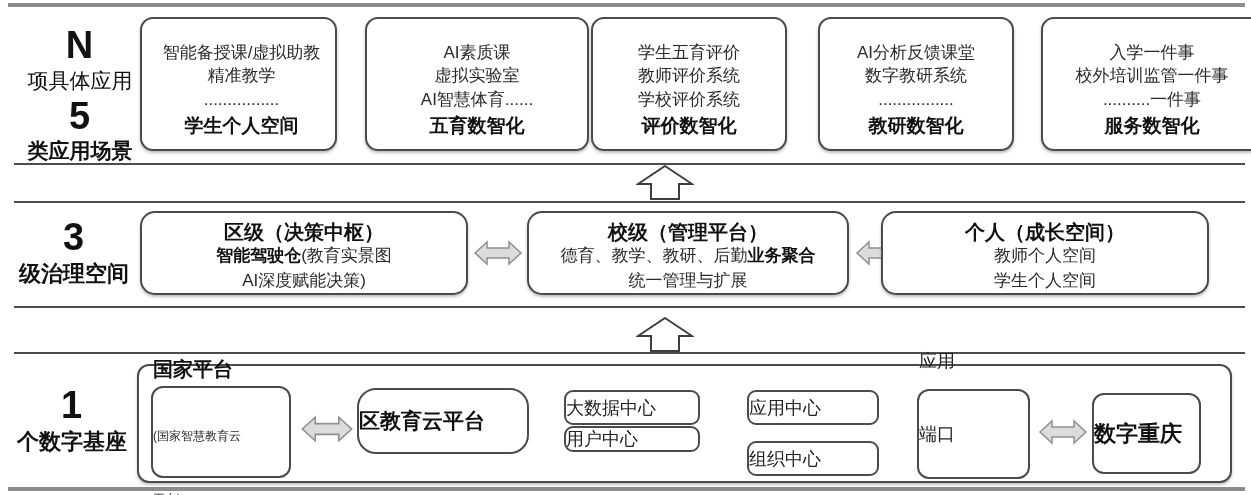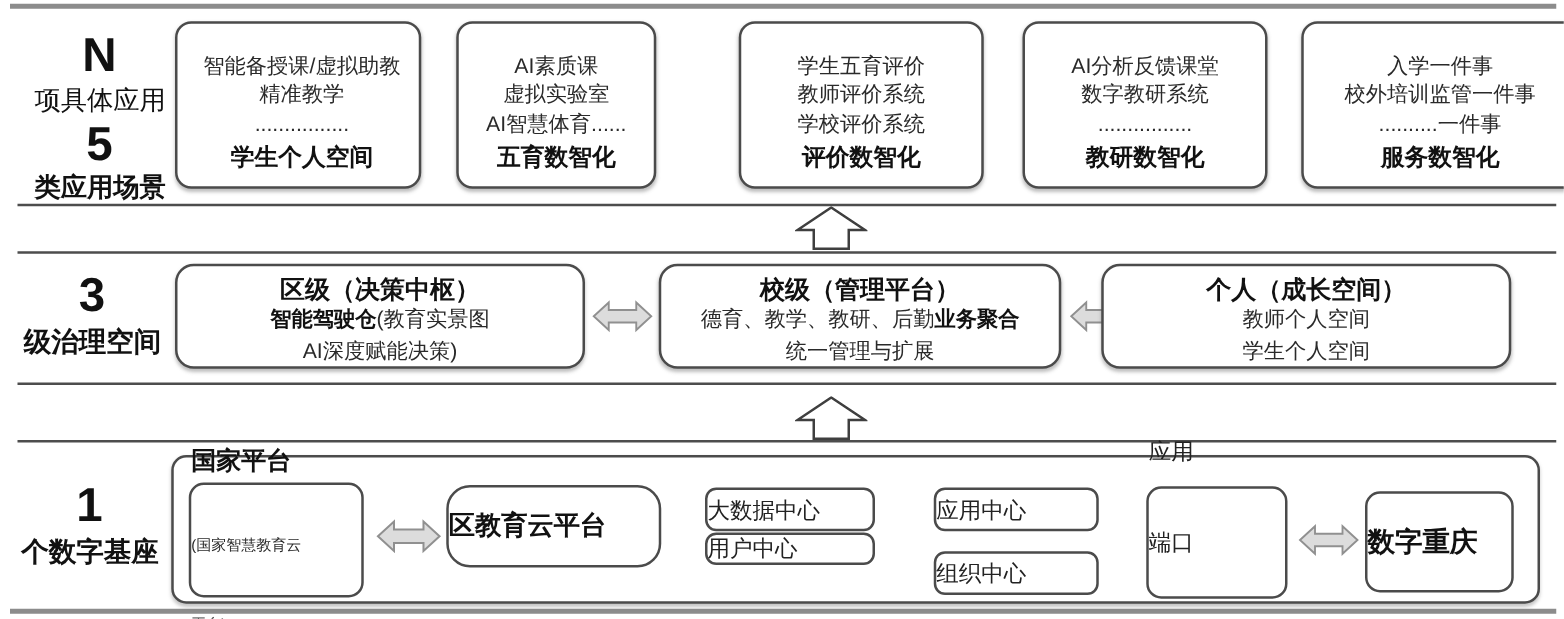--- a/index.html
+++ b/index.html
@@ -90,21 +90,21 @@
 
 <div class="rbox app-box" style="left:140px;padding-left:12px;">
   <div class="app-lines">
     <span>智能备授课/虚拟助教</span>
     <span>精准教学</span>
     <span>................</span>
   </div>
   <div class="app-title">学生个人空间</div>
 </div>
 
-<div class="rbox app-box" style="left:365px; width:160px;">
+<div class="rbox app-box" style="left:365px; width:224px;">
   <div class="app-lines">
     <span>AI素质课</span>
     <span>虚拟实验室</span>
     <span>AI智慧体育......</span>
   </div>
   <div class="app-title">五育数智化</div>
 </div>
 
 <div class="rbox app-box" style="left:591px; width:196px;">
   <div class="app-lines">
@@ -210,17 +210,17 @@
   <div class="base-box" style="left:778px; top:23px; width:113px; height:90px;">
     <div class="port-lines">应用</div>
     <div class="port-lines">端口</div>
     <div class="port-lines">......</div>
   </div>
 
   <svg class="arrow-h" style="left:899px; top:52px;" width="50" height="28" viewBox="0 0 50 28">
     <polygon points="2,14 14,3 14,9 36,9 36,3 48,14 36,25 36,19 14,19 14,25" fill="#dcdcdc" stroke="#909090" stroke-width="1.5"></polygon>
   </svg>
 
-  <div class="base-box" style="left:953px; top:27px; width:119px; height:81px;">
+  <div class="base-box" style="left:953px; top:27px; width:109px; height:81px;">
     <div class="base-title" style="font-size:22px">数字重庆</div>
   </div>
 
 </div>
 
 </body></html>

